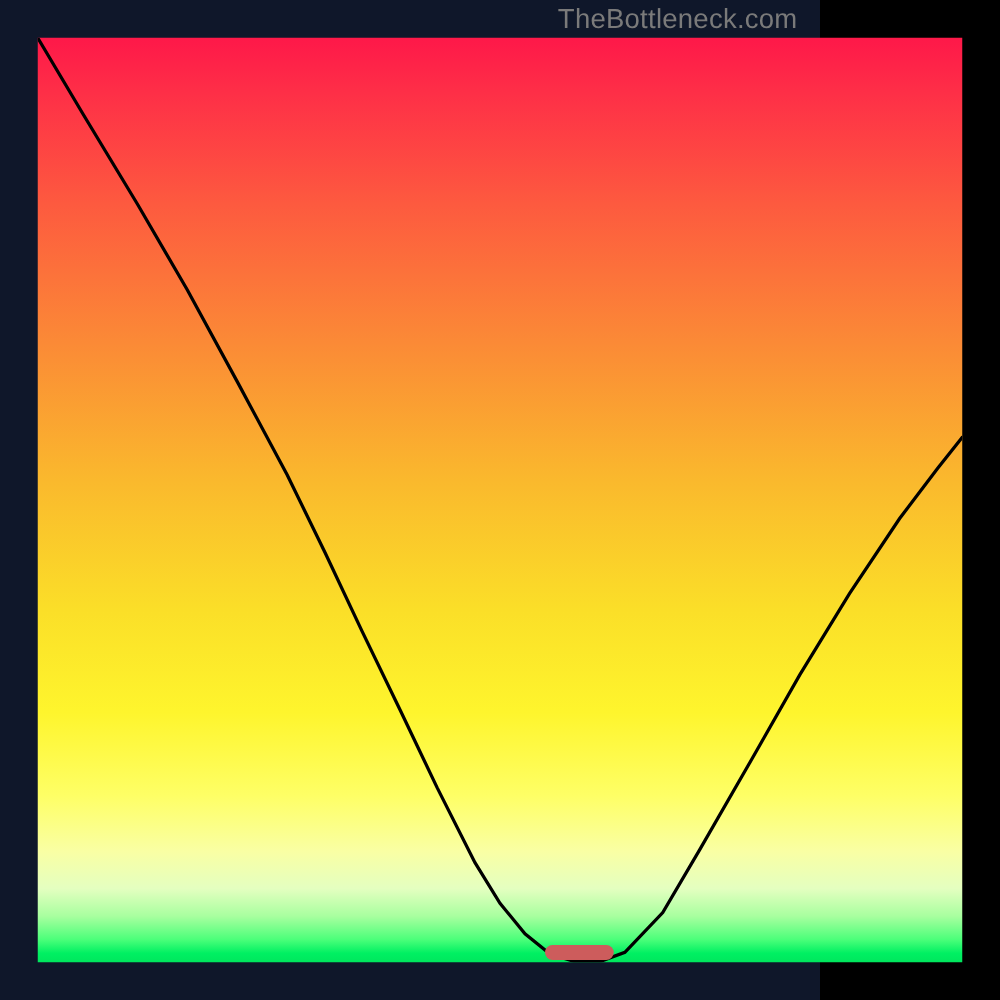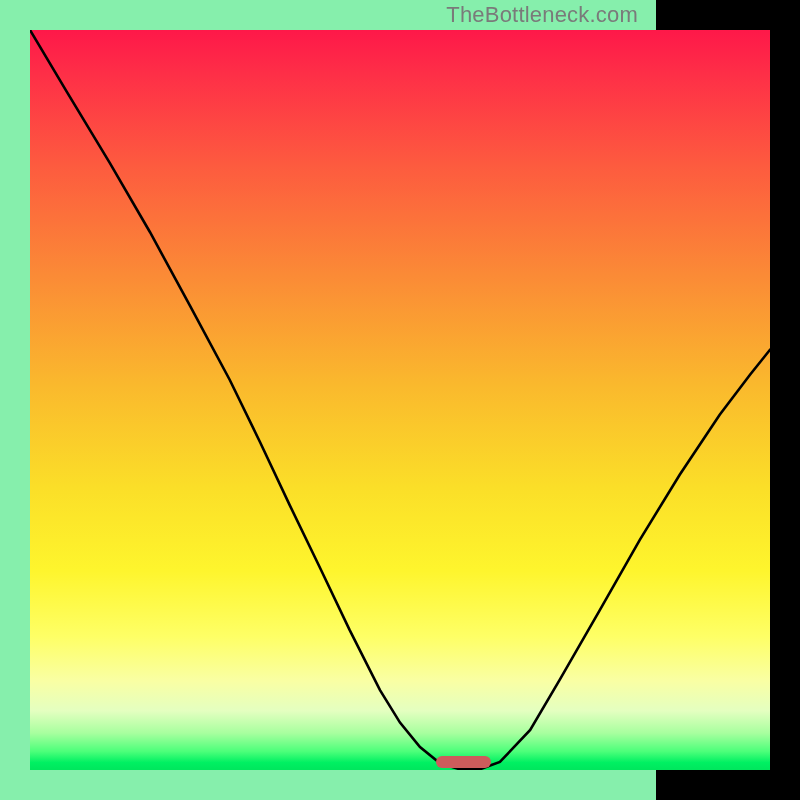--- a/index.html
+++ b/index.html
@@ -8,21 +8,21 @@
     width: 800px;
     height: 800px;
     background: #000;
     overflow: hidden;
     font-family: Arial, Helvetica, sans-serif;
   }
   .frame {
     position: relative;
     width: 656px;
     height: 800px;
-    background: #86efac;
+    background: #0f172a;
   }
   .watermark {
     position: absolute;
     top: 2px;
     right: 18px;
     color: #7a7a7a;
     font-size: 22px;
     font-weight: 500;
     letter-spacing: 0.2px;
   }

